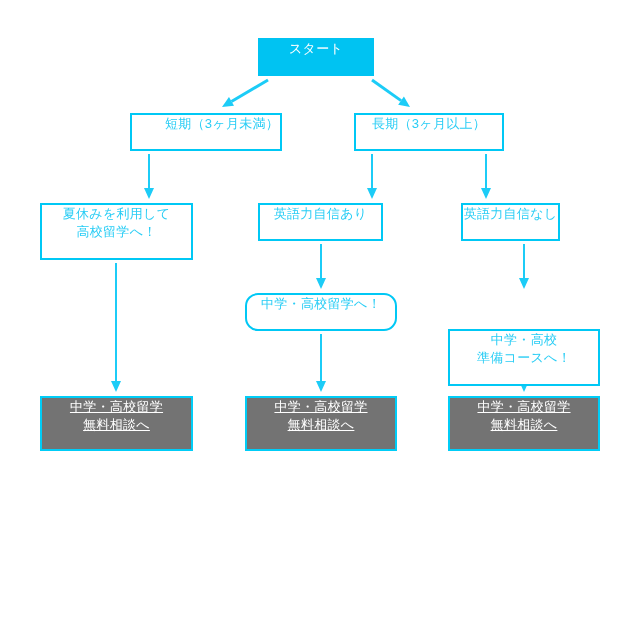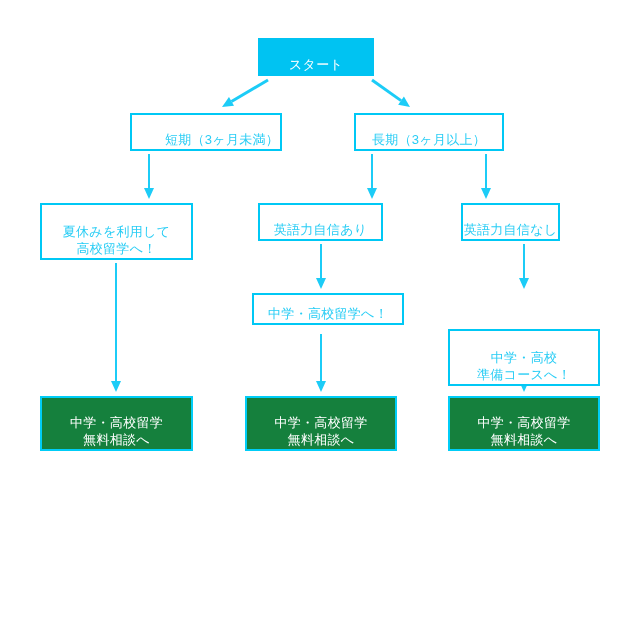--- a/index.html
+++ b/index.html
@@ -23,21 +23,21 @@
     position: absolute;
     left: 0;
     top: 0;
     width: 640px;
     height: 640px;
   }
   .node {
     position: absolute;
     box-sizing: border-box;
     display: flex;
-    align-items: flex-end;
+    align-items: flex-start;
     justify-content: center;
     text-align: center;
     line-height: 1.35;
     letter-spacing: 0.3px;
     white-space: pre-line;
     z-index: 2;
   }
   .node-outline {
     border: 2px solid #00c8f5;
     background: #ffffff;
@@ -45,23 +45,24 @@
     font-size: 13px;
   }
   .node-start {
     border: 2px solid #00c3f2;
     background: #00c3f2;
     color: #ffffff;
     font-size: 13px;
   }
   .node-cta {
     border: 2px solid #00cdf7;
-    background: #15803d;
+    background: #737373;
     color: #ffffff;
     font-size: 13px;
+    text-decoration: underline;
   }
 </style>
 </head>
 <body>
 
 <div id="chart-root">
   <svg id="edge-layer" viewBox="0 0 640 640" xmlns="http://www.w3.org/2000/svg">
       <g>
         <line x1="268" y1="80" x2="231.48657362202582" y2="101.43179374359354" stroke="#1cccf7" stroke-width="3"></line>
         <polygon points="222,107 228.9555707782047,97.1197148244909 234.01757646584693,105.74387266269619" fill="#1cccf7"></polygon>
@@ -103,21 +104,21 @@
         <polygon points="524,392 519,381 529,381" fill="#1cccf7"></polygon>
       </g>
     </svg>
 <div class="node node-start" style="left: 258px; top: 38px; width: 116px; height: 38px;"><span>スタート</span></div>
     <div class="node node-outline" style="left: 130px; top: 113px; width: 152px; height: 38px; padding-left: 32px;"><span>短期（3ヶ月未満）</span></div>
     <div class="node node-outline" style="left: 354px; top: 113px; width: 150px; height: 38px;"><span>長期（3ヶ月以上）</span></div>
     <div class="node node-outline" style="left: 40px; top: 203px; width: 153px; height: 57px;"><span>夏休みを利用して
 高校留学へ！</span></div>
     <div class="node node-outline" style="left: 258px; top: 203px; width: 125px; height: 38px;"><span>英語力自信あり</span></div>
     <div class="node node-outline" style="left: 461px; top: 203px; width: 99px; height: 38px;"><span>英語力自信なし</span></div>
-    <div class="node node-outline" style="left: 252px; top: 293px; width: 152px; height: 32px;"><span>中学・高校留学へ！</span></div>
+    <div class="node node-outline" style="left: 245px; top: 293px; width: 152px; height: 38px; border-radius: 13px;"><span>中学・高校留学へ！</span></div>
     <div class="node node-outline" style="left: 448px; top: 293px; width: 152px; height: 57px; margin-top: 36px;"><span>中学・高校
 準備コースへ！</span></div>
     <div class="node node-cta" style="left: 40px; top: 396px; width: 153px; height: 55px;"><span>中学・高校留学
 無料相談へ</span></div>
     <div class="node node-cta" style="left: 245px; top: 396px; width: 152px; height: 55px;"><span>中学・高校留学
 無料相談へ</span></div>
     <div class="node node-cta" style="left: 448px; top: 396px; width: 152px; height: 55px;"><span>中学・高校留学
 無料相談へ</span></div>
   </div>
 

